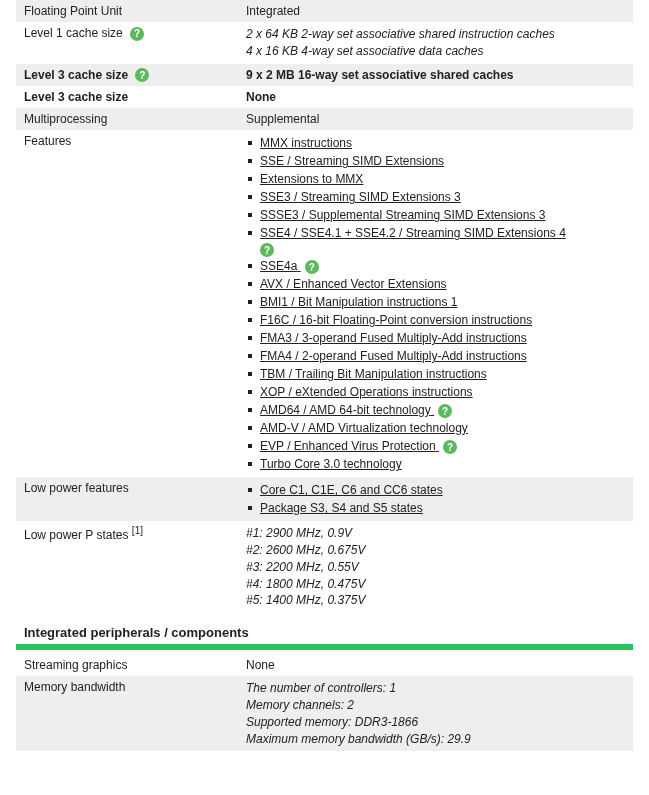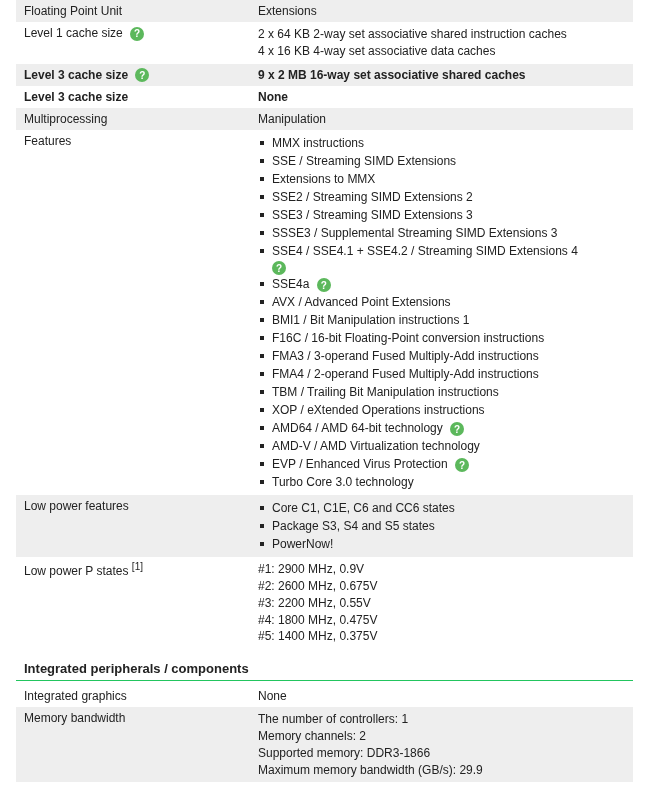--- a/index.html
+++ b/index.html
@@ -14,41 +14,42 @@
   }
   .row {
     display: flex;
     padding: 4px 8px;
     align-items: flex-start;
   }
   .row.shade { background: #eeeeee; }
   .row.bold .label, .row.bold .value { font-weight: bold; }
   .label {
     flex: 0 0 210px;
-    padding-right: 24px;
+    padding-right: 12px;
   }
   .value {
     flex: 1;
   }
   .section-head {
     font-weight: bold;
     font-size: 13px;
     padding: 12px 8px 4px 8px;
-    border-bottom: 1px solid #22c55e;
+    border-bottom: 6px solid #22c55e;
     margin-bottom: 4px;
   }
   ul.bullets {
     list-style: none;
     margin: 0;
     padding: 0;
   }
   ul.bullets li {
     position: relative;
     padding-left: 14px;
     line-height: 1.5;
+    text-decoration: underline;
   }
   ul.bullets li::before {
     content: "";
     position: absolute;
     left: 2px;
     top: 7px;
     width: 4px;
     height: 4px;
     background: #222;
   }
@@ -61,28 +62,28 @@
     border-radius: 50%;
     background: #5cb85c;
     color: #fff;
     font-size: 10px;
     font-weight: bold;
     margin-left: 4px;
     vertical-align: middle;
     font-family: Arial, sans-serif;
   }
   .sup { vertical-align: super; font-size: 10px; }
-  .multi-line { white-space: pre-line; line-height: 1.4; }
+  .multi-line { white-space: pre-line; line-height: 1.4; font-style: italic; }
 </style>
 </head>
 <body>
 
 <div class="row shade">
   <div class="label">Floating Point Unit</div>
-  <div class="value">Extensions</div>
+  <div class="value">Integrated</div>
 </div>
 
 <div class="row">
   <div class="label">
     <span>Level 1 cache size</span>
     <span class="help">?</span>
   </div>
   <div class="value multi-line">2 x 64 KB 2-way set associative shared instruction caches
 4 x 16 KB 4-way set associative data caches</div>
 </div>
@@ -95,78 +96,76 @@
   <div class="value">9 x 2 MB 16-way set associative shared caches</div>
 </div>
 
 <div class="row bold">
   <div class="label">Level 3 cache size</div>
   <div class="value">None</div>
 </div>
 
 <div class="row shade">
   <div class="label">Multiprocessing</div>
-  <div class="value">Manipulation</div>
+  <div class="value">Supplemental</div>
 </div>
 
 <div class="row">
   <div class="label">Features</div>
   <div class="value">
     <ul class="bullets" id="features-list">
         <li><span>MMX instructions</span></li>
         <li><span>SSE / Streaming SIMD Extensions</span></li>
         <li><span>Extensions to MMX</span></li>
-        <li><span>SSE2 / Streaming SIMD Extensions 2</span></li>
         <li><span>SSE3 / Streaming SIMD Extensions 3</span></li>
         <li><span>SSSE3 / Supplemental Streaming SIMD Extensions 3</span></li>
         <li><span>SSE4 / SSE4.1 + SSE4.2 / Streaming SIMD Extensions 4</span></li>
         <div style="padding-left: 0px;"><span class="help" style="margin-left: 14px;">?</span></div>
         <li><span>SSE4a</span> <span class="help">?</span></li>
-        <li><span>AVX / Advanced Point Extensions</span></li>
+        <li><span>AVX / Enhanced Vector Extensions</span></li>
         <li><span>BMI1 / Bit Manipulation instructions 1</span></li>
         <li><span>F16C / 16-bit Floating-Point conversion instructions</span></li>
         <li><span>FMA3 / 3-operand Fused Multiply-Add instructions</span></li>
         <li><span>FMA4 / 2-operand Fused Multiply-Add instructions</span></li>
         <li><span>TBM / Trailing Bit Manipulation instructions</span></li>
         <li><span>XOP / eXtended Operations instructions</span></li>
         <li><span>AMD64 / AMD 64-bit technology</span> <span class="help">?</span></li>
         <li><span>AMD-V / AMD Virtualization technology</span></li>
         <li><span>EVP / Enhanced Virus Protection</span> <span class="help">?</span></li>
         <li><span>Turbo Core 3.0 technology</span></li>
       </ul>
   </div>
 </div>
 
 <div class="row shade">
   <div class="label">Low power features</div>
   <div class="value">
     <ul class="bullets" id="lowpower-list">
         <li><span>Core C1, C1E, C6 and CC6 states</span></li>
         <li><span>Package S3, S4 and S5 states</span></li>
-        <li><span>PowerNow!</span></li>
       </ul>
   </div>
 </div>
 
 <div class="row">
   <div class="label">
     <span>Low power P states</span>
     <span class="sup">[1]</span>
   </div>
   <div class="value multi-line">#1: 2900 MHz, 0.9V
 #2: 2600 MHz, 0.675V
 #3: 2200 MHz, 0.55V
 #4: 1800 MHz, 0.475V
 #5: 1400 MHz, 0.375V</div>
 </div>
 
 <div class="section-head">Integrated peripherals / components</div>
 
 <div class="row">
-  <div class="label">Integrated graphics</div>
+  <div class="label">Streaming graphics</div>
   <div class="value">None</div>
 </div>
 
 <div class="row shade">
   <div class="label">Memory bandwidth</div>
   <div class="value multi-line">The number of controllers: 1
 Memory channels: 2
 Supported memory: DDR3-1866
 Maximum memory bandwidth (GB/s): 29.9</div>
 </div>

